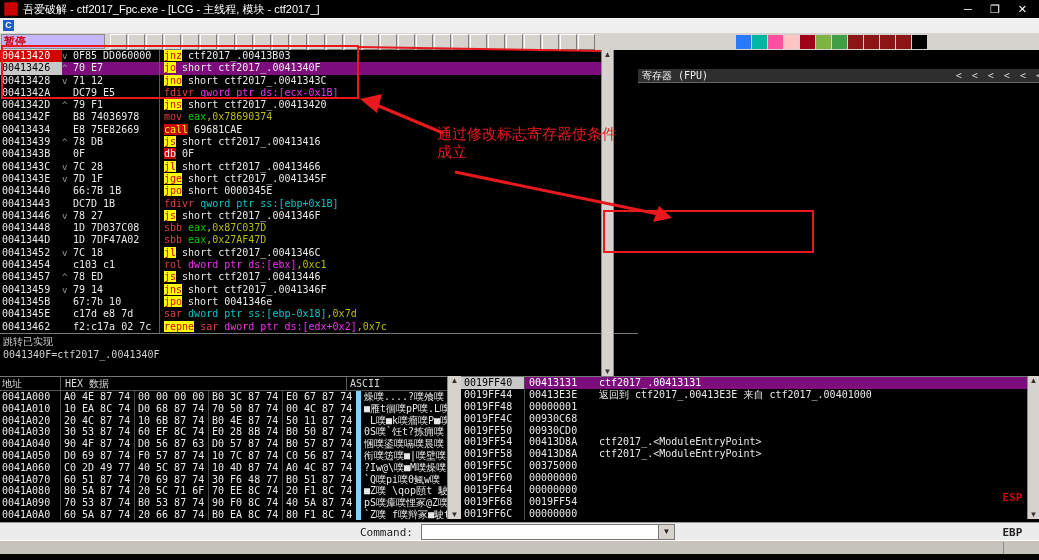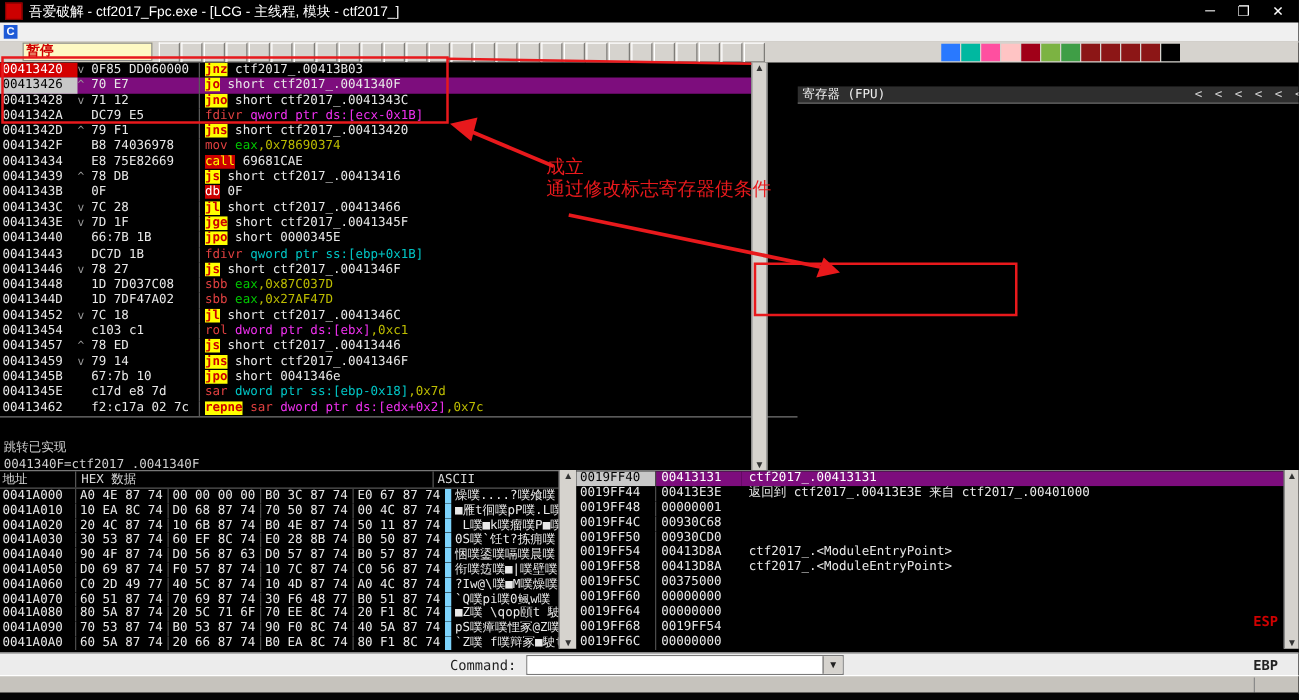--- a/index.html
+++ b/index.html
@@ -19,22 +19,22 @@
            border-bottom:1px solid #b5b2ac;display:flex;align-items:center;font-size:11px;color:#111;}
   .menuicon{width:11px;height:11px;background:#1e5ad7;color:#fff;font-size:9px;font-weight:bold;
             text-align:center;line-height:11px;margin:0 4px 0 3px;}
   .mitem{padding:0 5px;white-space:nowrap;}
   .mbtns{display:flex;margin-left:2px;}
   .mbtn{padding:0 7px;border-left:1px solid #999;border-right:1px solid #fff;white-space:nowrap;}
   .mdi{margin-left:auto;margin-right:4px;display:flex;gap:6px;color:#444;font-size:9px;}
   
   .toolbar{position:absolute;left:0;top:33px;width:1039px;height:17px;background:#d6d3ce;
            display:flex;align-items:center;font-size:10px;}
-  .pausebox{width:100px;height:13px;background:#fef9c3;border:1px solid #8a8a8a;color:#d00000;
-            font-weight:bold;font-size:11px;line-height:13px;padding-left:2px;margin-left:18px;}
+  .pausebox{width:100px;height:13px;background:#c4b5fd;border:1px solid #8a8a8a;color:#d00000;
+            font-weight:bold;font-size:11px;line-height:13px;padding-left:2px;margin-left:1px;}
   .tbtn{min-width:15px;height:14px;margin-left:1px;background:#d6d3ce;border-top:1px solid #fff;
         border-left:1px solid #fff;border-right:1px solid #7e7c78;border-bottom:1px solid #7e7c78;
         text-align:center;line-height:13px;color:#222;font-family:"DejaVu Sans Mono",monospace;}
   .tb-play{color:#c00000;font-weight:bold;}
   .tb-step{color:#c00000;}
   .tb-folder{color:#b08800;}
   .tb-letter{color:#00007f;font-weight:bold;}
   .plug{width:15px;height:14px;margin-left:1px;text-align:center;line-height:14px;color:#fff;
         font-size:10px;font-weight:bold;}
   .pg1{background:#2979ff;} .pg2{background:#00b8a0;color:#ff0;} .pg3{background:#ff4fa0;}
@@ -48,31 +48,31 @@
   .drow{display:flex;height:12.3px;line-height:12.3px;white-space:pre;}
   .dcol{display:block;overflow:hidden;}
   .addr{width:60px;padding-left:2px;color:#e8e8e8;}
   .ind{width:11px;color:#9a9a9a;font-size:9px;}
   .hexb{width:86px;border-right:1px solid #5a5a5a;}
   .insn{flex:1;padding-left:4px;}
   .drow.sel{background:#7d0d7d;}
   .addr.bp{background:#d40000;color:#fff;}
   .addr.eip{background:#c8c8c8;color:#000;}
   .seg{white-space:pre;}
-  .seg.jy{background:#ffff00;color:#cc0000;font-weight:bold;}
+  .seg.jy{background:#ffff00;color:#cc0000;font-weight:normal;}
   .seg.mnr{color:#e04040;}
   .seg.callbg{background:#cc0000;color:#ffff00;}
   .seg.dbbg{background:#cc0000;color:#ffffff;}
   .seg.grn{color:#00c800;}
   .seg.imm{color:#bdbd00;}
   .seg.mds{color:#f030f0;}
   .seg.mss{color:#00c6c6;}
   .seg.w{color:#e8e8e8;}
   
-  .infopane{left:0;top:333px;width:726px;height:43px;border-top:1px solid #777;padding-top:18px;}
+  .infopane{left:0;top:333px;width:726px;height:43px;border-top:1px solid #777;padding-top:1px;}
   .infoline{height:13px;line-height:13px;padding-left:3px;color:#cfcfcf;white-space:pre;}
   
   .regs{left:638px;top:50px;width:426px;height:326px;margin-top:19px;}
   .reghead{height:13px;line-height:13px;background:#2e2e2e;border-bottom:1px solid #666;
            display:flex;color:#f0f0f0;padding:0 4px;}
   .reghead .marks{margin-left:auto;color:#cfcfcf;letter-spacing:2px;}
   .rrow{height:12px;line-height:12px;padding-left:4px;white-space:pre;overflow:hidden;}
   .rrow.sp8{height:8px;} .rrow.sp5{height:5px;}
   
   .dump{left:0;top:376px;width:447px;height:143px;border-top:1px solid #777;}
@@ -609,17 +609,17 @@
   <svg class="overlay" viewBox="0 0 1039 560">
     <rect x="2" y="46" width="356" height="52" fill="none" stroke="#e8191c" stroke-width="2"></rect>
     <line x1="358" y1="47" x2="601" y2="51" stroke="#e8191c" stroke-width="2"></line>
     <rect x="604" y="211" width="209" height="41" fill="none" stroke="#e8191c" stroke-width="2"></rect>
     <line x1="443" y1="133" x2="374" y2="104" stroke="#e8191c" stroke-width="3"></line>
     <polygon points="360,99 382,94 377,113" fill="#e8191c"></polygon>
     <line x1="455" y1="172" x2="658" y2="214" stroke="#e8191c" stroke-width="3"></line>
     <polygon points="672,218 653,222 659,206" fill="#e8191c"></polygon>
   </svg>
   <div class="anno-text">
+    <div>通过修改标志寄存器使条件</div>
     <div>成立</div>
-    <div>通过修改标志寄存器使条件</div>
   </div>
 
 </div>
 
 </body></html>

